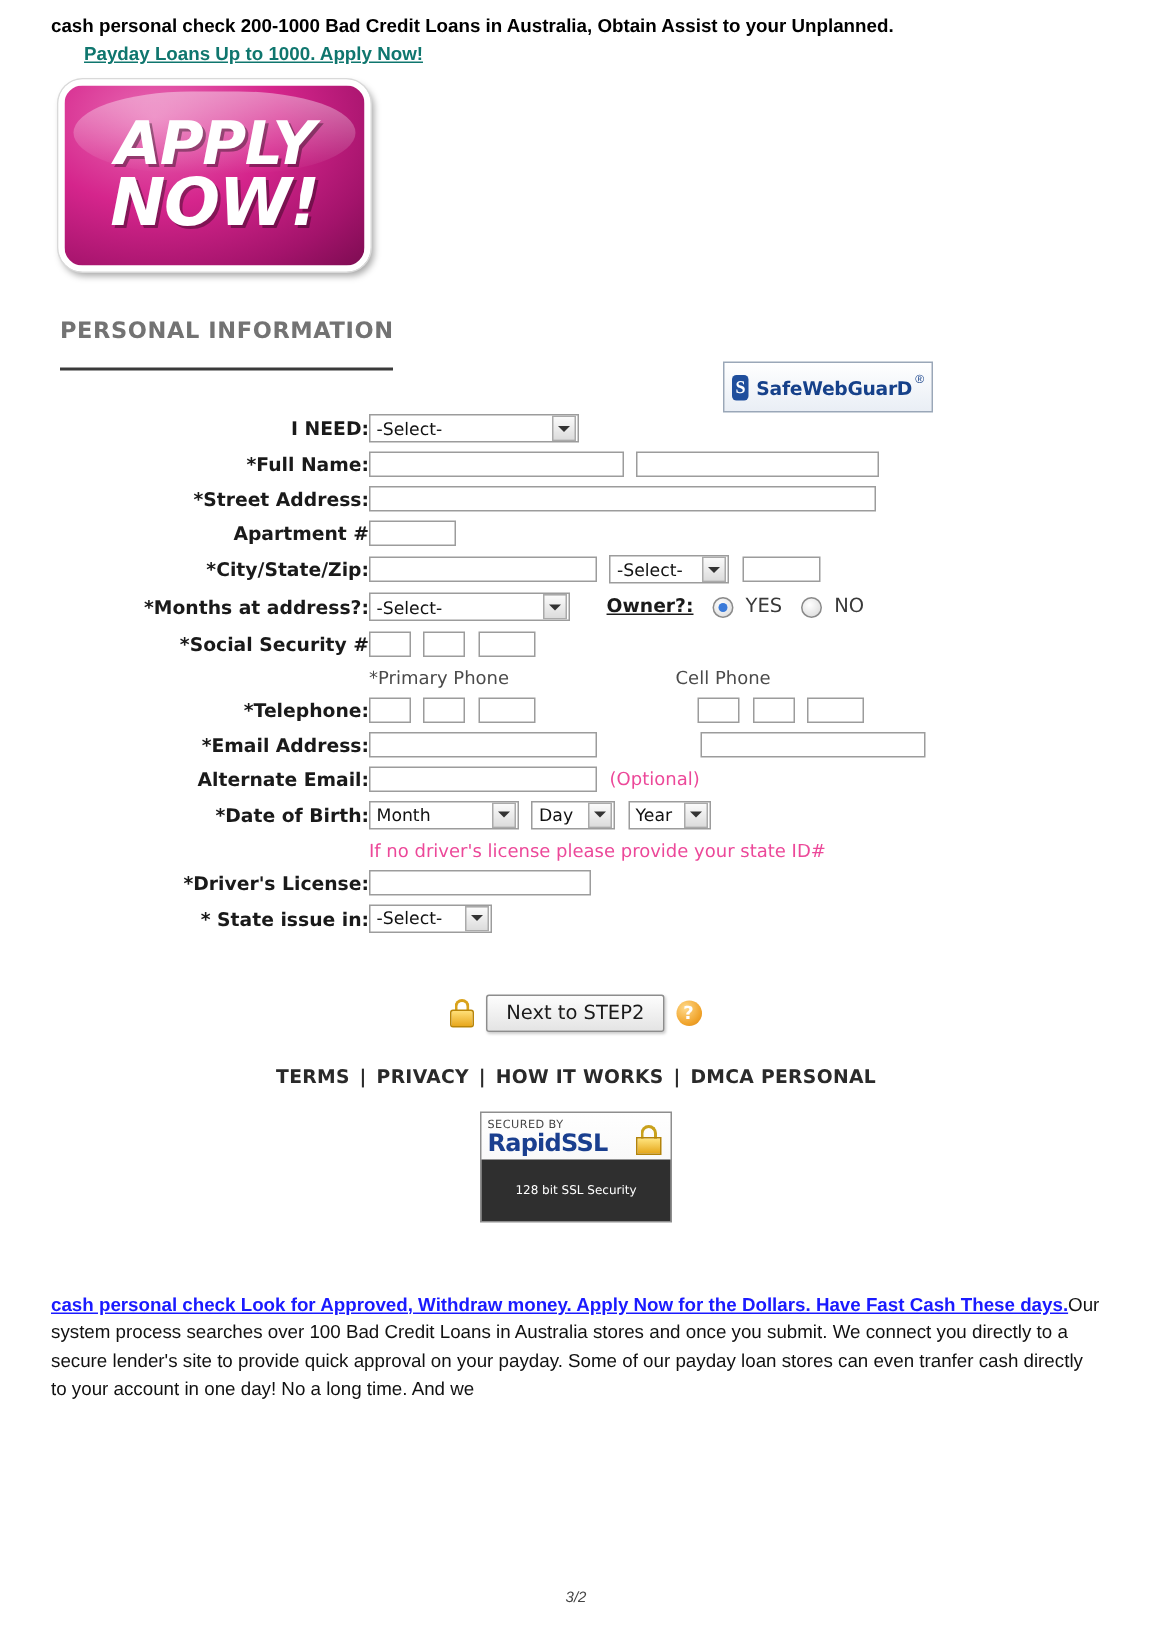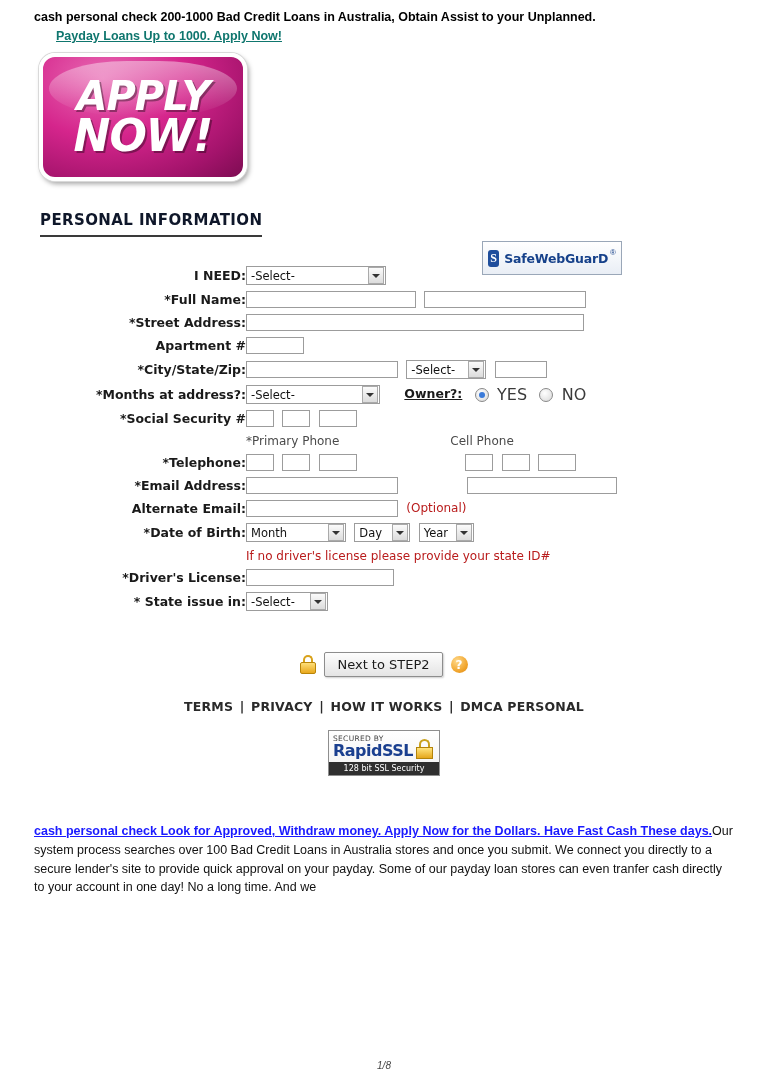--- a/index.html
+++ b/index.html
@@ -85,24 +85,24 @@
   
   .form-area {
     position: relative;
     margin-top: 30px;
   }
   .section-title {
     font-family: "DejaVu Sans", sans-serif;
     font-size: 15px;
     font-weight: bold;
     letter-spacing: .4px;
-    color: #0f172a;
+    color: #737373;
     border-bottom: 2px solid #3a3a3a;
     display: inline-block;
-    padding-bottom: 6px;
+    padding-bottom: 16px;
     margin-left: 6px;
   }
   .safeweb {
     position: absolute;
     right: 112px;
     top: 30px;
     width: 140px;
     height: 34px;
     border: 1px solid #9aa7b8;
     background: linear-gradient(to bottom,#ffffff,#e9eef5);
@@ -198,21 +198,21 @@
   }
   .sel .arrow:after {
     content: "";
     border-left: 4px solid transparent;
     border-right: 4px solid transparent;
     border-top: 4px solid #333;
     display: block;
   }
   .hint {
     font-weight: normal;
-    color: #b91c1c;
+    color: #ec4899;
     font-size: 12px;
     font-family: "DejaVu Sans", sans-serif;
   }
   .subhead {
     font-weight: normal;
     color: #4a4a4a;
     font-size: 12px;
     font-family: "DejaVu Sans", sans-serif;
   }
   .radio {
@@ -229,21 +229,21 @@
     content: "";
     position: absolute;
     left: 3px; top: 3px;
     width: 6px; height: 6px;
     border-radius: 50%;
     background: #3a7ad9;
   }
   .radio-label {
     font-weight: normal;
     color: #3a3a3a;
-    font-size: 16px;
+    font-size: 13px;
     vertical-align: middle;
     font-family: "DejaVu Sans", sans-serif;
   }
 
   
   .next-row {
     margin-top: 38px;
     display: flex;
     justify-content: center;
     align-items: center;
@@ -305,21 +305,21 @@
     letter-spacing: .2px;
   }
   .legal-links span { margin: 0 2px; }
 
   .rapid-wrap {
     margin-top: 16px;
     display: flex;
     justify-content: center;
   }
   .rapidssl {
-    width: 112px;
+    width: 128px;
     border: 1px solid #8e8e8e;
     background: linear-gradient(to bottom,#ffffff,#f1f1f1);
     box-sizing: border-box;
     position: relative;
     padding: 3px 4px 0 4px;
   }
   .rapidssl .r-top {
     font-size: 7.5px;
     color: #444;
     letter-spacing: .3px;
@@ -332,21 +332,21 @@
     letter-spacing: -.5px;
     font-family: "DejaVu Sans", sans-serif;
     line-height: 1.05;
   }
   .rapidssl .r-bot {
     margin: 2px -4px 0 -4px;
     background: #2f2f2f;
     color: #ffffff;
     font-size: 8px;
     text-align: center;
-    padding: 2px 0;
+    padding: 16px 0;
     font-family: "DejaVu Sans", sans-serif;
   }
   .rapidssl .r-lock {
     position: absolute;
     right: 6px;
     top: 8px;
     width: 17px; height: 20px;
   }
   .rapidssl .r-lock .shackle {
     position: absolute; left: 3px; top: 0;
@@ -591,14 +591,14 @@
         </div>
         <div class="r-bot">128 bit SSL Security</div>
       </div>
     </div>
   </div>
 
   <div class="footer-copy">
     <span class="lead">cash personal check Look for Approved, Withdraw money. Apply Now for the Dollars. Have Fast Cash These days.</span><span>Our system process searches over 100 Bad Credit Loans in Australia stores and once you submit. We connect you directly to a secure lender's site to provide quick approval on your payday. Some of our payday loan stores can even tranfer cash directly to your account in one day! No a long time. And we</span>
   </div>
 
-  <div class="page-num">1/8</div>
+  <div class="page-num">3/2</div>
 </div>
 
 </body></html>

